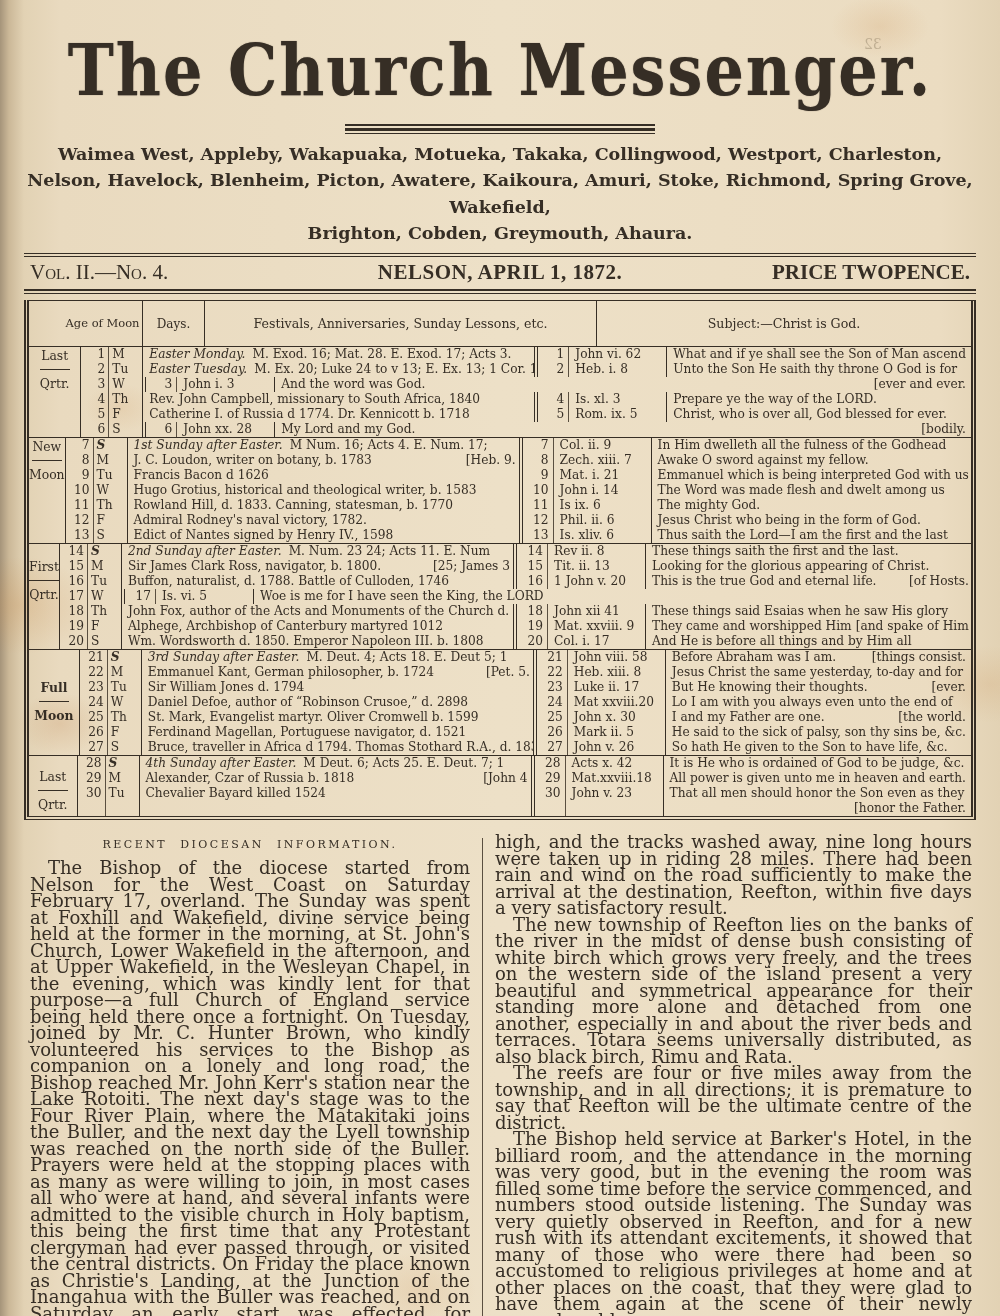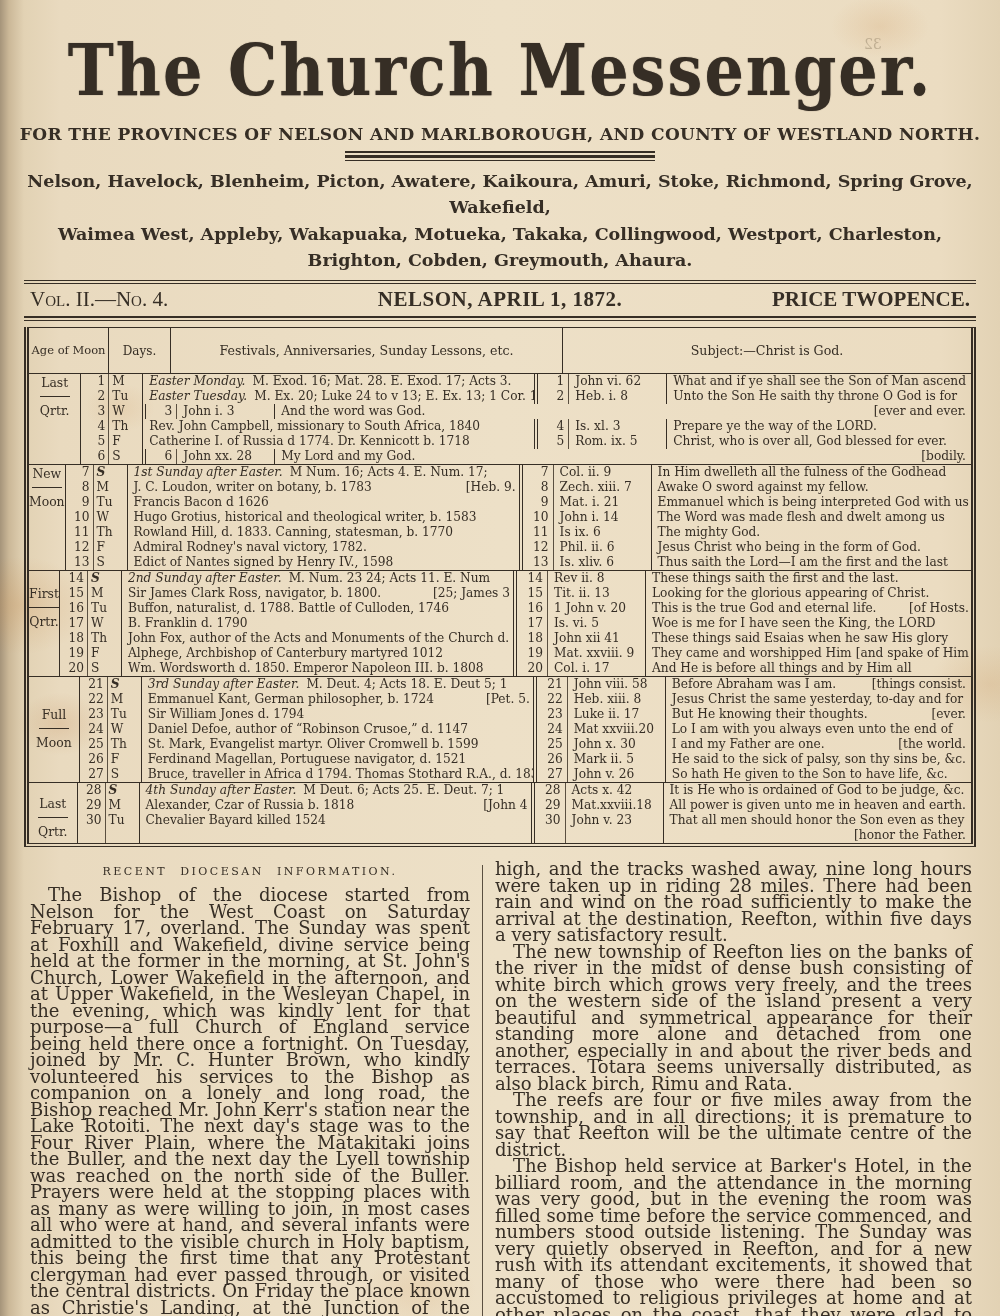--- a/index.html
+++ b/index.html
@@ -50,32 +50,32 @@
 
   
   .calendar{
     margin:0 24px;
     border-left:5px double var(--ink);
     border-right:5px double var(--ink);
     border-bottom:4px double var(--ink);
     border-top:1px solid var(--ink);
     font-size:12.2px;
   }
-  .cal-header{display:flex;height:46px;border-bottom:1px solid var(--ink);}
+  .cal-header{display:flex;height:46px;border-bottom:1px solid var(--ink);padding-left:34px;}
   .h-moon{width:80px;border-right:1px solid var(--ink);display:flex;align-items:center;justify-content:center;text-align:center;font-size:11.5px;line-height:1.2;}
   .h-days{width:62px;border-right:1px solid var(--ink);display:flex;align-items:center;justify-content:center;font-size:12px;}
   .h-fest{width:392px;border-right:1px solid var(--ink);display:flex;align-items:center;justify-content:center;font-size:12.6px;}
   .h-subject{flex:1;display:flex;align-items:center;justify-content:center;font-size:12.6px;}
   .cal-group{display:flex;border-top:1px solid var(--ink);}
   .cal-group.g0{border-top:none;}
   .moon-cell{width:80px;border-right:1px solid var(--ink);display:flex;flex-direction:column;align-items:center;font-size:12.4px;line-height:14px;}
   .g0 .moon-cell{padding-top:2px;}
   .g1 .moon-cell{padding-top:2px;}
   .g2 .moon-cell{padding-top:16px;}
-  .g3 .moon-cell{padding-top:31px;}
+  .g3 .moon-cell{padding-top:31px;font-weight:bold;}
   .g4 .moon-cell{padding-top:14px;}
   .phase-dash{width:30px;border-top:1px solid var(--ink);margin:6px auto 7px;}
   .rows-wrap{flex:1;display:flex;flex-direction:column;}
   .cal-row{display:flex;height:15px;line-height:15px;white-space:nowrap;}
   .c-daynum{width:28px;text-align:right;padding-right:3px;border-right:1px solid var(--ink-soft);}
   .c-dayname{width:34px;padding-left:3px;border-right:1px solid var(--ink);}
   .c-dayname.sun{font-weight:bold;font-style:italic;}
   .c-fest{width:392px;padding-left:6px;padding-right:3px;border-right:1px solid var(--ink);display:flex;overflow:hidden;}
   .c-num{width:32px;text-align:right;padding-right:4px;border-left:1px solid var(--ink);margin-left:2px;border-right:1px solid var(--ink-soft);}
   .c-ref{width:98px;padding-left:6px;border-right:1px solid var(--ink);overflow:hidden;}
@@ -94,26 +94,25 @@
   .registered{margin-top:15px;text-align:center;font-size:15.5px;font-weight:bold;font-style:italic;letter-spacing:.3px;}
 </style>
 </head>
 <body>
 
 <div class="page">
   <div class="bleed-num">32</div>
 
   <header class="masthead">
     <h1 class="masthead-title">The Church Messenger.</h1>
-    <div class="masthead-sub">FOR THE PROVINCES OF NELSON AND MARLBOROUGH, AND COUNTY OF WESTLAND NORTH.</div>
     <div class="rule-short"></div>
     <div class="rule-short"></div>
     <div class="towns">
+      <div>Waimea West, Appleby, Wakapuaka, Motueka, Takaka, Collingwood, Westport, Charleston,</div>
       <div>Nelson, Havelock, Blenheim, Picton, Awatere, Kaikoura, Amuri, Stoke, Richmond, Spring Grove, Wakefield,</div>
-      <div>Waimea West, Appleby, Wakapuaka, Motueka, Takaka, Collingwood, Westport, Charleston,</div>
       <div>Brighton, Cobden, Greymouth, Ahaura.</div>
     </div>
   </header>
 
   <div class="rule-full"></div>
   <div class="vol-line">
     <div class="vol">Vol. II.—No. 4.</div>
     <div class="date">NELSON, APRIL 1, 1872.</div>
     <div class="price">PRICE TWOPENCE.</div>
   </div>
@@ -343,23 +342,20 @@
               <div class="c-num">16</div>
               <div class="c-ref">1 John v. 20</div>
               <div class="c-subj">
                 <span>This is the true God and eternal life.</span>
                 <span class="cont">[of Hosts.</span>
               </div>
             </div>
             <div class="cal-row">
               <div class="c-daynum">17</div>
               <div class="c-dayname">W</div>
-              <div class="c-fest">
-                <span>B. Franklin d. 1790</span>
-              </div>
               <div class="c-num">17</div>
               <div class="c-ref">Is. vi. 5</div>
               <div class="c-subj">
                 <span>Woe is me for I have seen the King, the LORD</span>
               </div>
             </div>
             <div class="cal-row">
               <div class="c-daynum">18</div>
               <div class="c-dayname">Th</div>
               <div class="c-fest">
@@ -442,21 +438,21 @@
               <div class="c-ref">Luke ii. 17</div>
               <div class="c-subj">
                 <span>But He knowing their thoughts.</span>
                 <span class="cont">[ever.</span>
               </div>
             </div>
             <div class="cal-row">
               <div class="c-daynum">24</div>
               <div class="c-dayname">W</div>
               <div class="c-fest">
-                <span>Daniel Defoe, author of “Robinson Crusoe,” d. 1147</span>
+                <span>Daniel Defoe, author of “Robinson Crusoe,” d. 2898</span>
               </div>
               <div class="c-num">24</div>
               <div class="c-ref">Mat xxviii.20</div>
               <div class="c-subj">
                 <span>Lo I am with you always even unto the end of</span>
               </div>
             </div>
             <div class="cal-row">
               <div class="c-daynum">25</div>
               <div class="c-dayname">Th</div>

